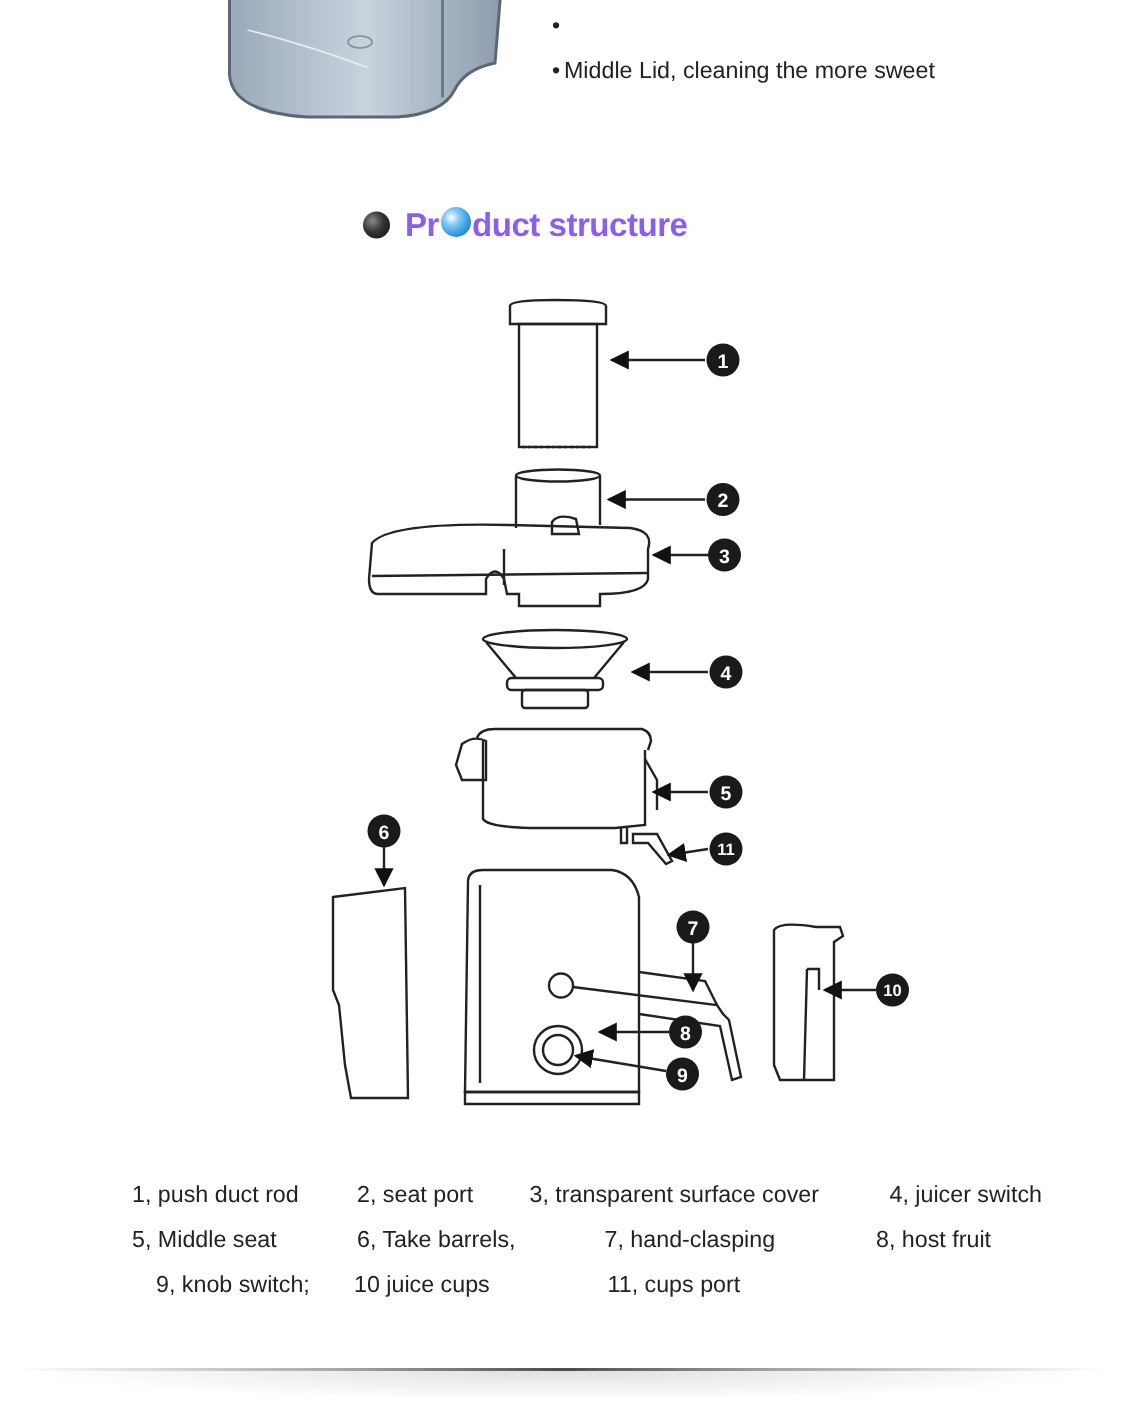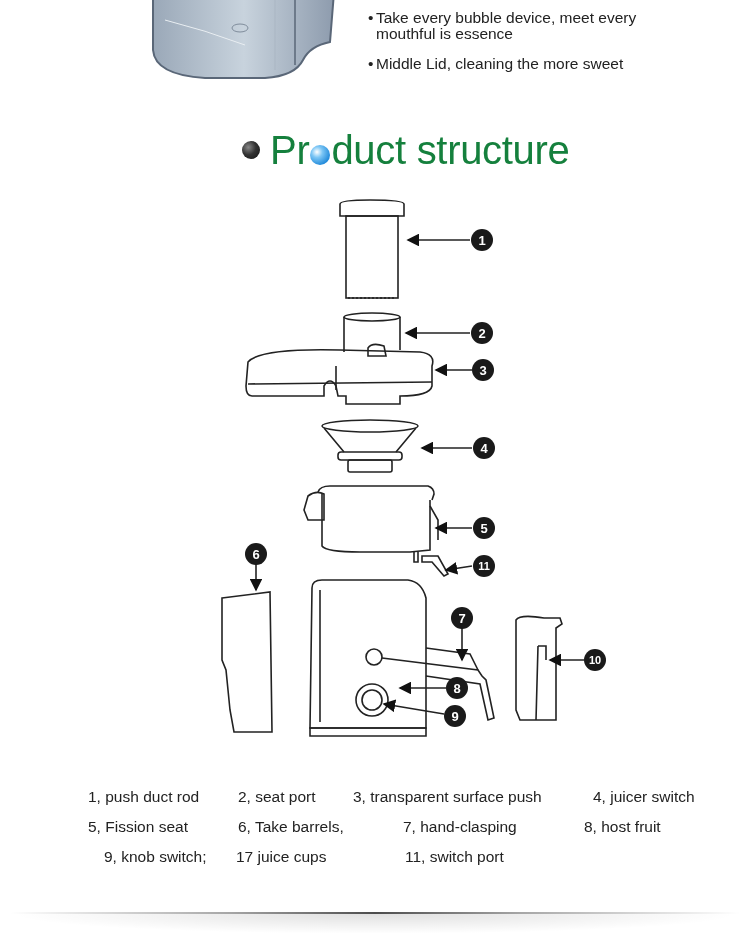--- a/index.html
+++ b/index.html
@@ -4,21 +4,21 @@
 <style>
   html, body { margin:0; padding:0; background:#ffffff; }
   body { width:750px; height:935px; position:relative; overflow:hidden; font-family:"Liberation Sans", sans-serif; }
   .jug { position:absolute; left:145px; top:-20px; width:200px; height:100px; }
   .features { position:absolute; left:368px; top:10px; color:#222; font-size:15.5px; line-height:16px; }
   .feature { position:relative; padding-left:8px; margin-bottom:14px; }
   .feature .dot { position:absolute; left:0; top:0; }
   .feature-line2 { display:block; padding-left:0; }
   .title-wrap { position:absolute; left:242px; top:130px; height:40px; display:flex; align-items:center; }
   .title-bullet { width:18px; height:18px; border-radius:50%; background:radial-gradient(circle at 35% 35%, #888 0%, #333 45%, #111 100%); margin-right:10px; }
-  .title { font-size:40px; font-weight:normal; color:#15803d; letter-spacing:-0.3px; position:relative; }
+  .title { font-size:22px; font-weight:bold; color:#8b5cf6; letter-spacing:-0.3px; position:relative; }
   .title .o-ball { display:inline-block; width:20px; height:20px; border-radius:50%; background:radial-gradient(circle at 35% 35%, #ffffff 0%, #7cc6f5 30%, #1e88d9 75%, #125a9b 100%); vertical-align:-1px; margin:0 1px; }
   .diagram { position:absolute; left:200px; top:190px; width:420px; height:560px; }
   .caption { position:absolute; left:88px; top:788px; font-size:15.5px; color:#222; }
   .caption-row { position:relative; height:30px; }
   .caption-row span { position:absolute; white-space:nowrap; }
   .shadow-line { position:absolute; left:10px; top:912px; width:730px; height:2px; background:linear-gradient(to right, rgba(0,0,0,0) 0%, rgba(0,0,0,0.35) 30%, rgba(0,0,0,0.7) 50%, rgba(0,0,0,0.35) 70%, rgba(0,0,0,0) 100%); }
   .shadow-fade { position:absolute; left:10px; top:914px; width:730px; height:20px; background:radial-gradient(ellipse at 50% 0%, rgba(0,0,0,0.12) 0%, rgba(0,0,0,0) 70%); }
 </style>
 </head>
 <body>
@@ -34,22 +34,21 @@
   <path d="M8 0 L8 70 Q10 95 60 98 L120 98 Q150 96 158 80 Q165 66 185 62 L190 0 Z" fill="url(#jg)" stroke="#5a6778" stroke-width="2"></path>
   <path d="M150 0 L150 85" stroke="#6d7a8a" stroke-width="2" fill="none"></path>
   <path d="M130 0 L130 90" stroke="#aab6c3" stroke-width="1" fill="none"></path>
   <ellipse cx="95" cy="48" rx="8" ry="4" fill="none" stroke="#7f8c9b"></ellipse>
   <path d="M20 40 Q60 50 100 65" stroke="#e9eef2" stroke-width="1" fill="none"></path>
 </svg>
 
 <div class="features">
   <div class="feature">
     <span class="dot">•</span>
-    <span>Take every bubble device, meet every</span><br>
-    <span class="feature-line2">mouthful is essence</span>
+    <br>
   </div>
   <div class="feature">
     <span class="dot">•</span>
     <span>Middle Lid,  cleaning the more sweet</span>
   </div>
 </div>
 
 <div class="title-wrap">
   <div class="title-bullet"></div>
   <div class="title">
@@ -165,30 +164,30 @@
         <circle cx="284" cy="376" r="11"></circle>
         <text x="284" y="380" fill="#fff" font-size="11">11</text>
       </g>
   </g>
 </svg>
 
 <div class="caption">
   <div class="caption-row">
     <span style="left:0">1, push duct rod</span>
     <span style="left:150px">2, seat port</span>
-    <span style="left:265px">3, transparent surface push</span>
+    <span style="left:265px">3, transparent surface cover</span>
     <span style="left:505px">4, juicer switch</span>
   </div>
   <div class="caption-row">
-    <span style="left:0">5, Fission seat</span>
+    <span style="left:0">5, Middle seat</span>
     <span style="left:150px">6, Take barrels,</span>
     <span style="left:315px">7,  hand-clasping</span>
     <span style="left:496px">8, host fruit</span>
   </div>
   <div class="caption-row">
     <span style="left:16px">9, knob switch;</span>
-    <span style="left:148px">17 juice cups</span>
-    <span style="left:317px">11, switch port</span>
+    <span style="left:148px">10 juice cups</span>
+    <span style="left:317px">11, cups port</span>
   </div>
 </div>
 
 <div class="shadow-line"></div>
 <div class="shadow-fade"></div>
 
 </body></html>

